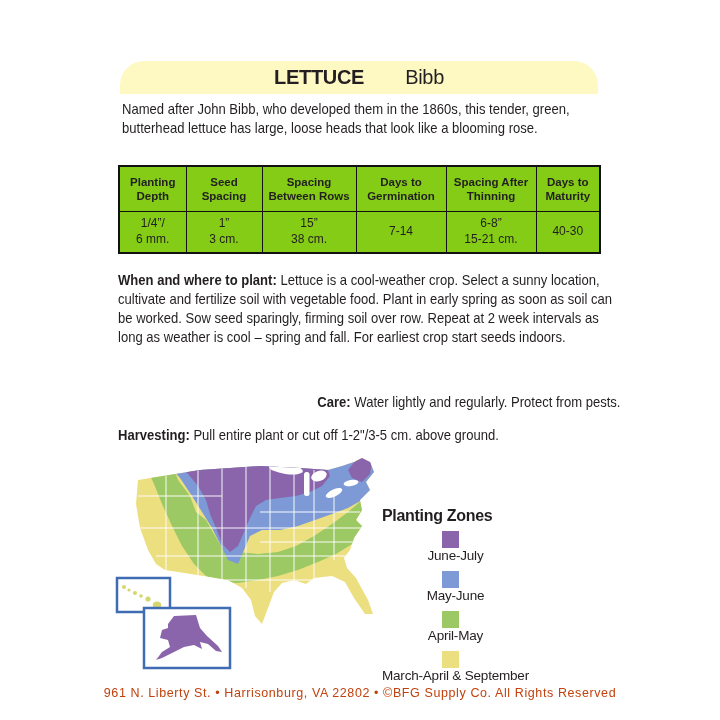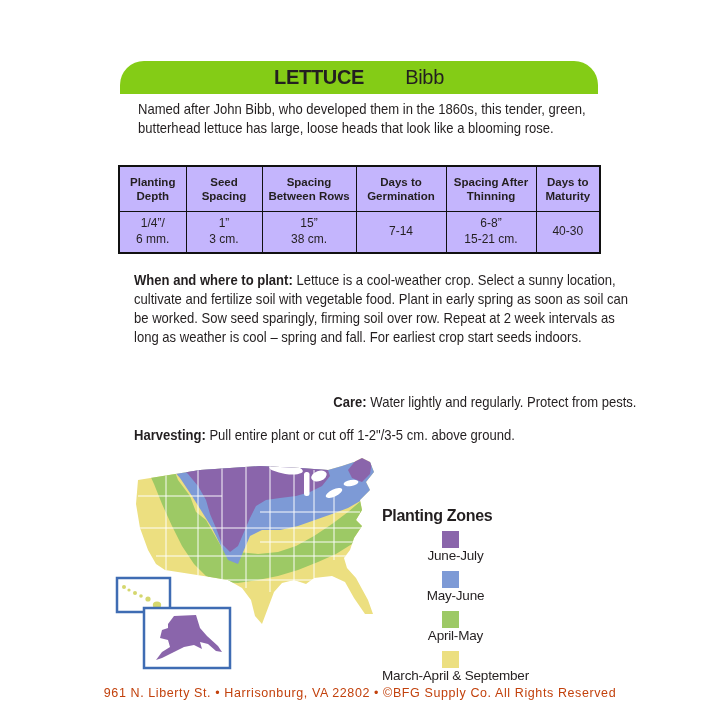--- a/index.html
+++ b/index.html
@@ -3,35 +3,35 @@
 <meta charset="utf-8">
 <style>
   html,body{margin:0;padding:0;background:#fff;}
   #packet{
     position:relative;width:720px;height:720px;background:#ffffff;
     font-family:"Liberation Sans","DejaVu Sans",sans-serif;color:#231f20;overflow:hidden;
   }
   
   .banner{
     position:absolute;left:120px;top:61px;width:478px;height:33px;
-    background:#84cc16;border-radius:24px 24px 0 0;
+    background:#fef9c3;border-radius:24px 24px 0 0;
     display:flex;align-items:center;justify-content:center;gap:35px;
   }
   .banner .t-bold{font-weight:bold;font-size:20px;letter-spacing:-0.3px;}
   .banner .t-var{font-weight:normal;font-size:20px;margin-left:6px;letter-spacing:-0.3px;}
   
-  .condwrap{position:absolute;overflow:visible;margin-left:16px;}
+  .condwrap{position:absolute;overflow:visible;}
   .cond{transform:scaleX(0.9);transform-origin:0 0;width:111%;}
   .desc{font-size:14.5px;line-height:19px;}
   .body-text{font-size:14.5px;line-height:19px;}
   .body-text b{margin-right:4px;}
   
   table.info{
     position:absolute;left:118px;top:165px;width:481px;border-collapse:collapse;
-    background:#c4b5fd;table-layout:fixed;
+    background:#84cc16;table-layout:fixed;
   }
   table.info th,table.info td{
     border:1.5px solid #111;text-align:center;vertical-align:middle;padding:2px 3px;
   }
   table.info{border:2px solid #111;}
   table.info th{font-size:11.5px;font-weight:bold;height:40px;line-height:1.25;}
   table.info td{font-size:12px;height:36px;line-height:1.3;}
   table.info td span{display:block;}
   col.c0{width:67px}col.c1{width:76px}col.c2{width:94px}
   col.c3{width:90px}col.c4{width:90px}col.c5{width:64px}

